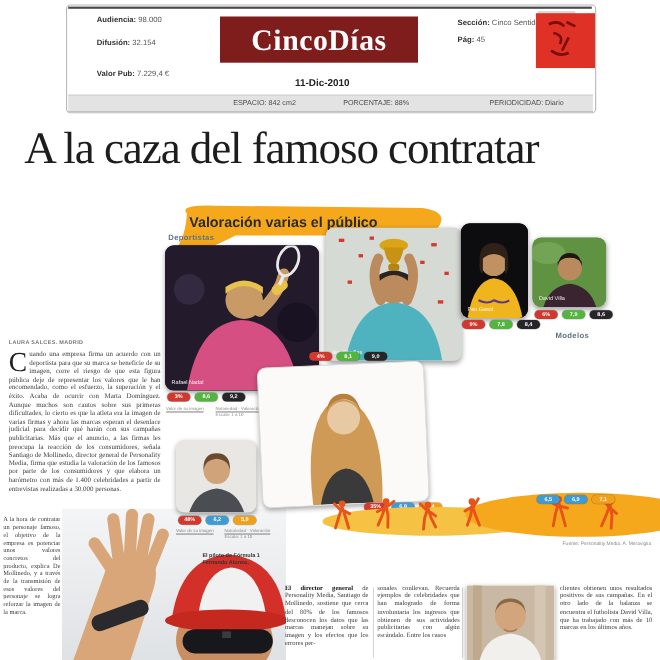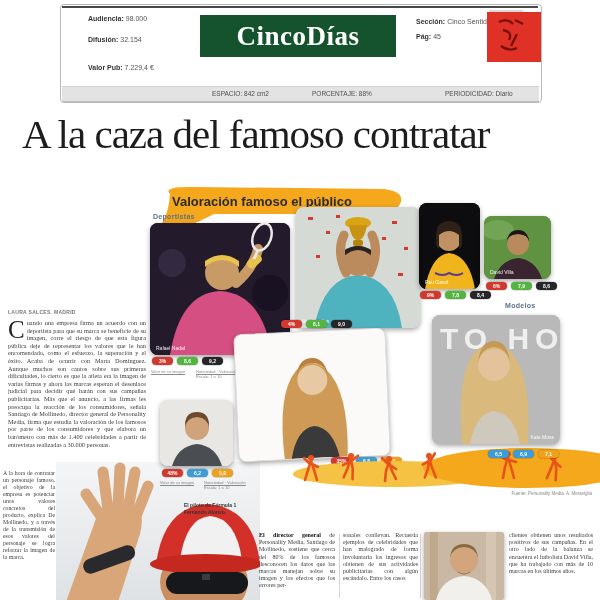--- a/index.html
+++ b/index.html
@@ -4,21 +4,21 @@
 <style>
   html,body{margin:0;padding:0;background:#fff;}
   #page{position:relative;width:600px;height:600px;background:#fff;overflow:hidden;
         font-family:"Liberation Sans",sans-serif;color:#222;}
   .abs{position:absolute;}
   
   .clip-frame{left:60px;top:4px;width:480px;height:97px;border:1px solid #b9b9b9;border-radius:4px;background:#fff;}
   .clip-topline{left:62px;top:6px;width:476px;height:2px;background:#4a4a4a;}
   .meta{font-size:7px;color:#555;}
   .meta b{color:#333;font-weight:bold;}
-  .logo-box{left:200px;top:15px;width:196px;height:42px;background:#14532d;display:flex;align-items:center;justify-content:center;}
+  .logo-box{left:200px;top:15px;width:180px;height:42px;background:#7f1d1d;display:flex;align-items:center;justify-content:center;}
   .logo-text{font-family:"Liberation Serif",serif;font-weight:bold;color:#fff;font-size:27px;letter-spacing:.5px;}
   .clip-date{left:200px;top:70px;width:186px;text-align:center;font-size:9px;font-weight:bold;color:#222;}
   .stamp{left:487px;top:10px;width:54px;height:52px;}
   .graybar{left:62px;top:86px;width:477px;height:14px;background:#e3e3e3;border-top:1px solid #cfcfcf;border-bottom:1px solid #bdbdbd;}
   .graybar span{position:absolute;top:3px;font-size:6.5px;color:#4e4e4e;}
   
   .headline{left:22px;top:110px;width:572px;font-family:"Liberation Serif",serif;font-size:41px;
             font-weight:500;color:#1d1d1d;letter-spacing:-1px;}
   .subhead{left:8px;top:182px;width:136px;font-family:"Liberation Serif",serif;font-size:16px;line-height:18.5px;color:#222;}
   .byline{left:8px;top:309px;font-size:5px;font-weight:bold;color:#777;letter-spacing:.3px;}
@@ -66,20 +66,21 @@
     <span>32.154</span>
   </div>
   <div class="abs meta" style="left:88px;top:64px;">
     <b>Valor Pub:</b>
     <span>7.229,4 €</span>
   </div>
 
   <div class="abs logo-box">
     <span class="logo-text">CincoDías</span>
   </div>
+  <div class="abs clip-date">11-Dic-2010</div>
 
   <div class="abs meta" style="left:416px;top:18px;">
     <b>Sección:</b>
     <span>Cinco Sentidos</span>
   </div>
   <div class="abs meta" style="left:416px;top:33px;">
     <b>Pág:</b>
     <span>45</span>
   </div>
 
@@ -128,21 +129,21 @@
       <div>El piloto de Fórmula 1</div>
       <div>Fernando Alonso.</div>
     </div>
   </div>
 
   <div class="abs" style="left:148px;top:184px;width:270px;height:58px;">
     <svg width="270" height="58" viewBox="0 0 270 58">
       <path d="M22,10 Q14,2 48,3 L236,5 Q258,8 252,20 Q246,33 206,30 L66,30 Q28,50 6,48 Q20,38 22,10 Z" fill="#f5a81c"></path>
     </svg>
   </div>
-  <div class="abs info-title">Valoración famoso el público</div>
+  <div class="abs info-title">Valoración varias el público</div>
   <div class="abs sec-label" style="left:153px;top:213px;">Deportistas</div>
 
   <div class="photo" style="left:150px;top:223px;width:140px;height:132px;background:#1a1420;">
     <svg width="140" height="132" viewBox="0 0 140 132">
       <rect width="140" height="132" fill="#231a2c"></rect>
       <circle cx="22" cy="40" r="14" fill="#3a3048" opacity=".7"></circle>
       <circle cx="120" cy="70" r="18" fill="#171020" opacity=".8"></circle>
       <path d="M20,132 Q30,70 70,68 Q112,70 122,132 Z" fill="#d64f82"></path>
       <circle cx="72" cy="50" r="17" fill="#c79a66"></circle>
       <path d="M55,44 Q72,30 89,44 L89,38 Q72,26 55,38 Z" fill="#e8c24b"></path>
@@ -286,31 +287,20 @@
             <path d="M0,3 L-3,13 L-5,24 M0,3 L3,13 L6,24 M-1,6 L-8,2 M1,6 L8,8" fill="none"></path>
           </g>
         <g transform="translate(262,12) rotate(8)">
             <circle cx="0" cy="0" r="3" stroke="none"></circle>
             <path d="M0,3 L-2,12 L-5,23 M0,3 L3,12 L4,24 M-1,5 L-7,-1 M1,6 L7,10" fill="none"></path>
           </g>
       </g>
     </svg>
   </div>
 
-  <div class="photo" style="left:432px;top:315px;width:128px;height:129px;background:#bdbdbd;z-index:2;">
-    <svg width="128" height="129" viewBox="0 0 128 129">
-      <rect width="128" height="129" fill="#b9b9b9"></rect>
-      <text x="8" y="34" font-family="Liberation Sans, sans-serif" font-size="30" font-weight="bold" fill="#efefef" letter-spacing="6">TO HO</text>
-      <path d="M30,129 Q24,58 44,36 Q60,22 78,36 Q100,58 96,129 Z" fill="#d9b97c"></path>
-      <circle cx="62" cy="50" r="16" fill="#e3c29c"></circle>
-      <path d="M46,48 Q48,26 62,26 Q76,26 78,48 Q75,33 62,32 Q49,33 46,48 Z" fill="#c49a56"></path>
-      <path d="M38,129 Q44,98 62,96 Q82,98 88,129 Z" fill="#cfc9bd"></path>
-    </svg>
-    <div class="pname right">Kate Moss</div>
-  </div>
   <div class="pills" style="left:488px;top:450px;z-index:3;">
     <span class="pill p-blue">6,5</span>
     <span class="pill p-blue">6,9</span>
     <span class="pill p-orange">7,1</span>
   </div>
 
   <div class="abs source">Fuente: Personality Media. A. Meraviglia</div>
 
   <div class="col" style="left:259px;width:76px;">
     <b>El director general</b><span> de Personality Media, Santiago de Mollinedo, sostiene que cerca del 80% de los famosos desconocen los datos que las marcas manejan sobre su imagen y los efectos que los errores per-</span>

